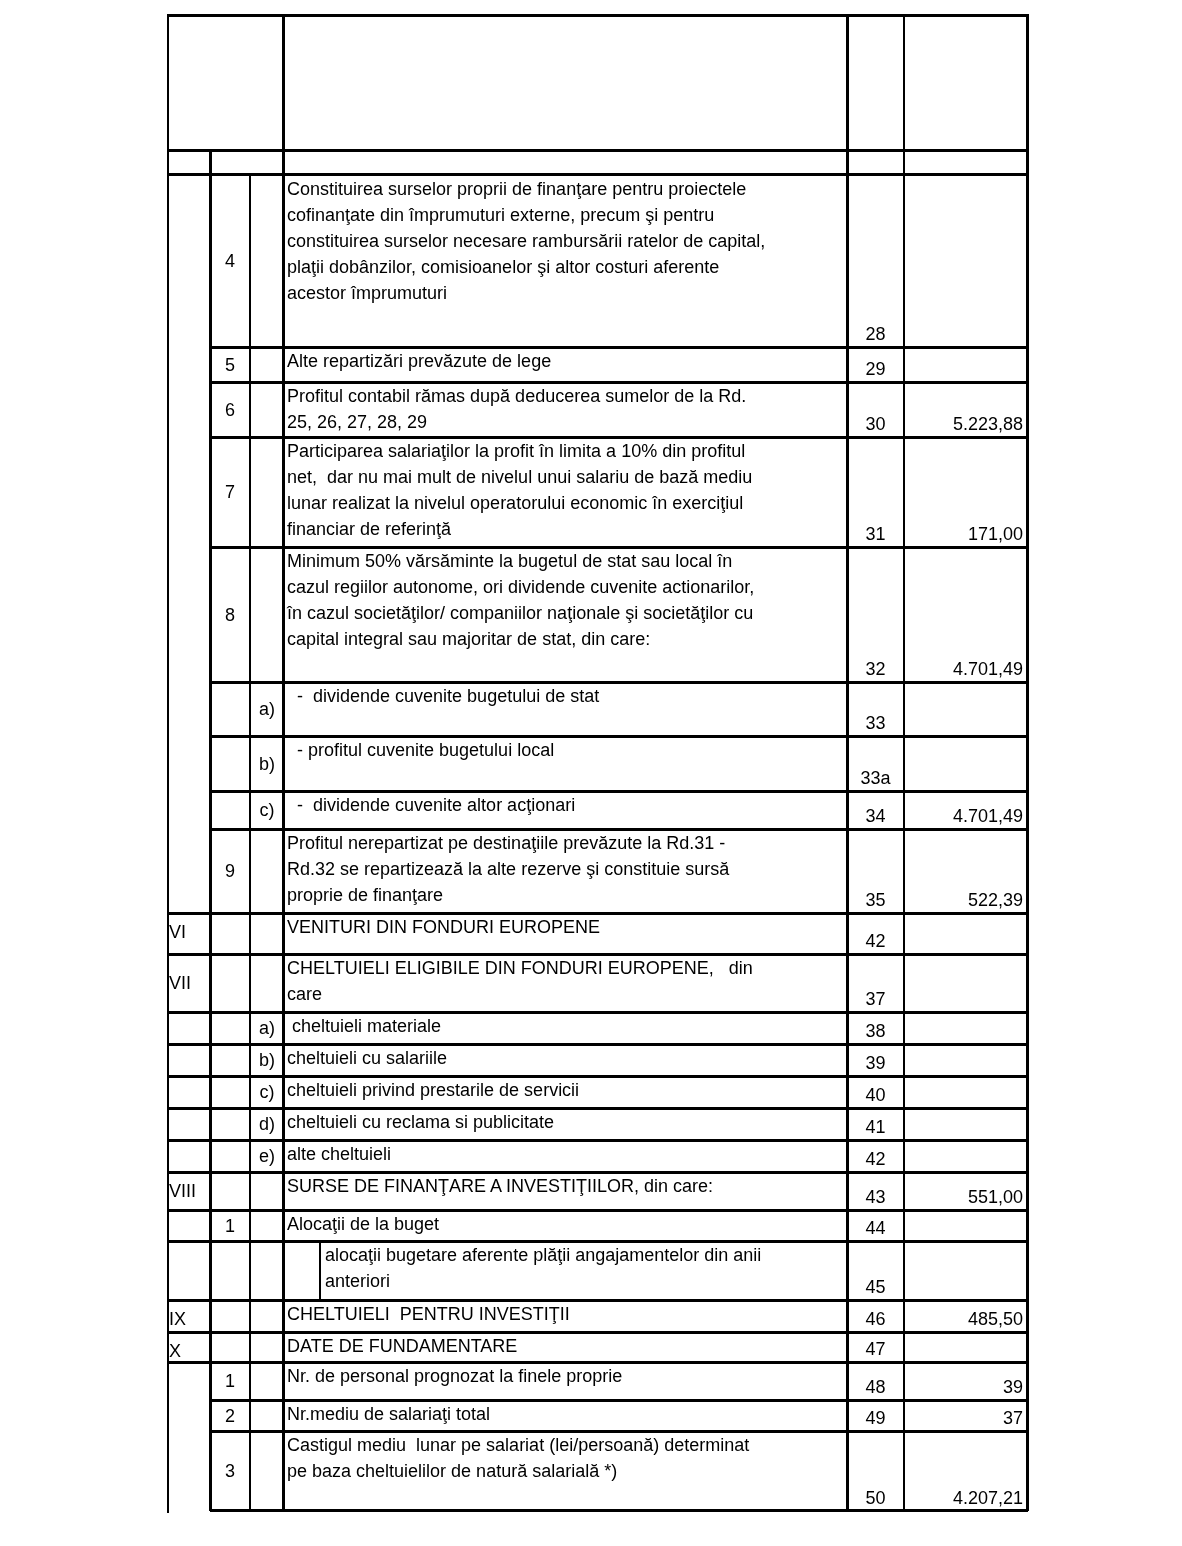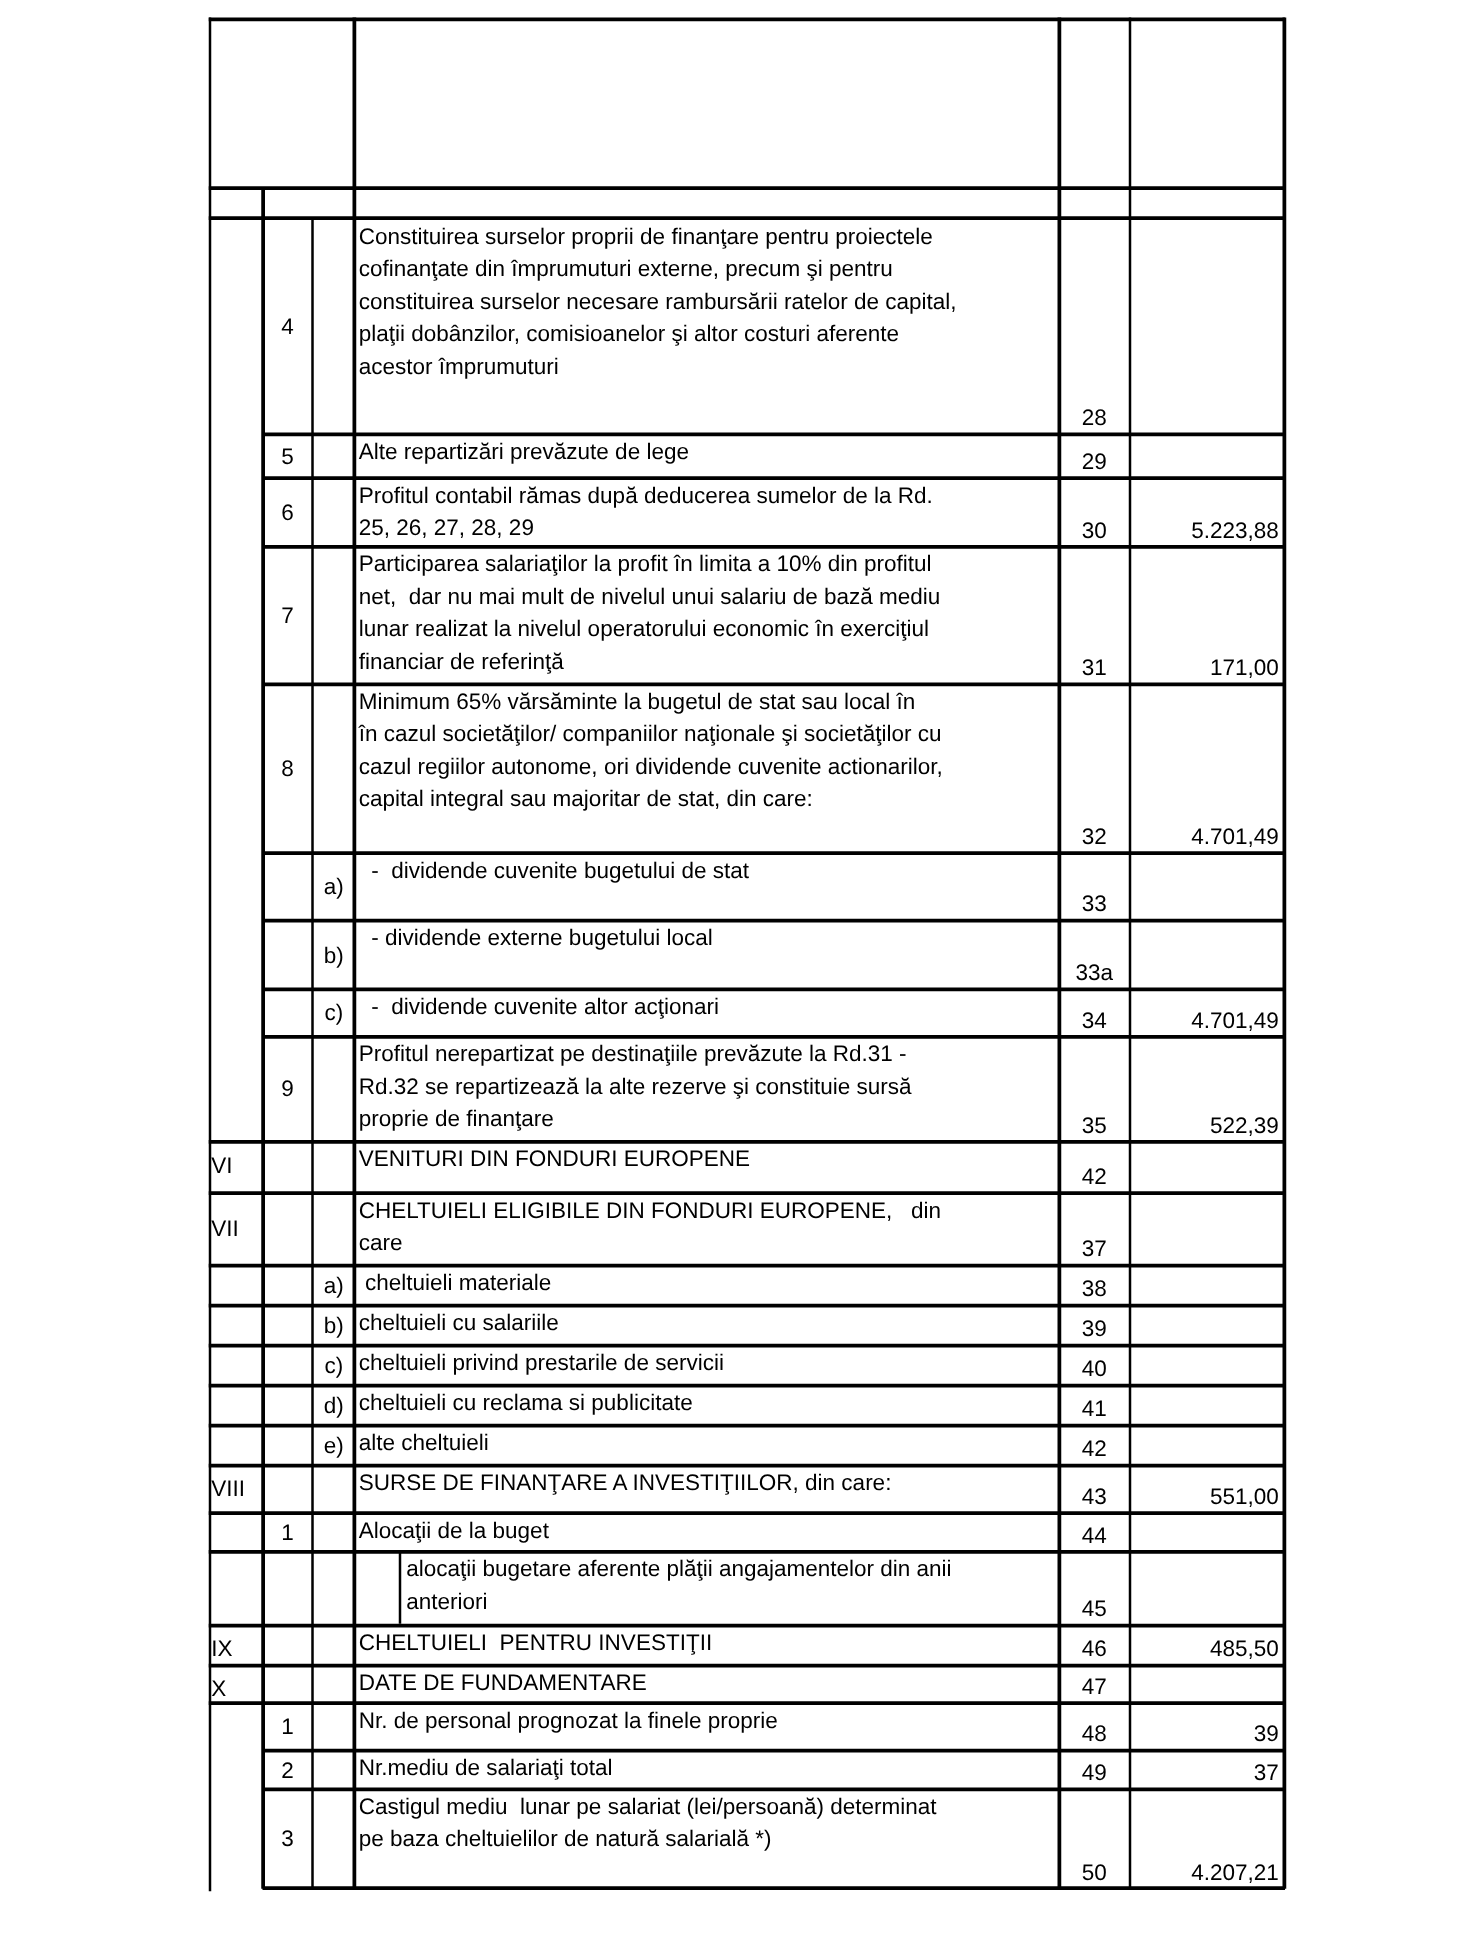--- a/index.html
+++ b/index.html
@@ -72,37 +72,37 @@
           <div class="cell txt" style="left:43px;width:40px;text-align:center;padding-top:42px;">7</div>
           <div class="cell txt" style="left:84px;width:32px;text-align:center;padding-top:42px;"></div>
           <div class="cell txt" style="left:120px;width:556px;padding-top:1px;white-space:pre;"><div>Participarea salariaţilor la profit în limita a 10% din profitul</div><div>net,  dar nu mai mult de nivelul unui salariu de bază mediu</div><div>lunar realizat la nivelul operatorului economic în exerciţiul</div><div>financiar de referinţă</div></div>
           <div class="cell txt" style="left:680px;width:57px;text-align:center;display:flex;align-items:flex-end;justify-content:center;padding-bottom:0px;">31</div>
           <div class="cell txt" style="left:737px;width:122px;display:flex;align-items:flex-end;justify-content:flex-end;padding-right:3px;">171,00</div>
         </div>
         <div class="row" style="top:533px;height:135px;">
           <div class="cell txt" style="left:2px;width:41px;padding-top:54.5px;"></div>
           <div class="cell txt" style="left:43px;width:40px;text-align:center;padding-top:54.5px;">8</div>
           <div class="cell txt" style="left:84px;width:32px;text-align:center;padding-top:54.5px;"></div>
-          <div class="cell txt" style="left:120px;width:556px;padding-top:1px;white-space:pre;"><div>Minimum 65% vărsăminte la bugetul de stat sau local în</div><div>în cazul societăţilor/ companiilor naţionale şi societăţilor cu</div><div>cazul regiilor autonome, ori dividende cuvenite actionarilor,</div><div>capital integral sau majoritar de stat, din care:</div></div>
+          <div class="cell txt" style="left:120px;width:556px;padding-top:1px;white-space:pre;"><div>Minimum 50% vărsăminte la bugetul de stat sau local în</div><div>cazul regiilor autonome, ori dividende cuvenite actionarilor,</div><div>în cazul societăţilor/ companiilor naţionale şi societăţilor cu</div><div>capital integral sau majoritar de stat, din care:</div></div>
           <div class="cell txt" style="left:680px;width:57px;text-align:center;display:flex;align-items:flex-end;justify-content:center;padding-bottom:0px;">32</div>
           <div class="cell txt" style="left:737px;width:122px;display:flex;align-items:flex-end;justify-content:flex-end;padding-right:3px;">4.701,49</div>
         </div>
         <div class="row" style="top:668px;height:54px;">
           <div class="cell txt" style="left:2px;width:41px;padding-top:6px;"></div>
           <div class="cell txt" style="left:43px;width:40px;text-align:center;padding-top:14px;"></div>
           <div class="cell txt" style="left:84px;width:32px;text-align:center;padding-top:14px;">a)</div>
           <div class="cell txt" style="left:120px;width:556px;padding-top:1px;white-space:pre;"><div>  -  dividende cuvenite bugetului de stat</div></div>
           <div class="cell txt" style="left:680px;width:57px;text-align:center;display:flex;align-items:flex-end;justify-content:center;padding-bottom:0px;">33</div>
           <div class="cell txt" style="left:737px;width:122px;display:flex;align-items:flex-end;justify-content:flex-end;padding-right:3px;"></div>
         </div>
         <div class="row" style="top:722px;height:55px;">
           <div class="cell txt" style="left:2px;width:41px;padding-top:6px;"></div>
           <div class="cell txt" style="left:43px;width:40px;text-align:center;padding-top:14.5px;"></div>
           <div class="cell txt" style="left:84px;width:32px;text-align:center;padding-top:14.5px;">b)</div>
-          <div class="cell txt" style="left:120px;width:556px;padding-top:1px;white-space:pre;"><div>  - dividende externe bugetului local</div></div>
+          <div class="cell txt" style="left:120px;width:556px;padding-top:1px;white-space:pre;"><div>  - profitul cuvenite bugetului local</div></div>
           <div class="cell txt" style="left:680px;width:57px;text-align:left;display:flex;align-items:flex-end;justify-content:center;padding-bottom:0px;">33a</div>
           <div class="cell txt" style="left:737px;width:122px;display:flex;align-items:flex-end;justify-content:flex-end;padding-right:3px;"></div>
         </div>
         <div class="row" style="top:777px;height:38px;">
           <div class="cell txt" style="left:2px;width:41px;padding-top:6px;"></div>
           <div class="cell txt" style="left:43px;width:40px;text-align:center;padding-top:6px;"></div>
           <div class="cell txt" style="left:84px;width:32px;text-align:center;padding-top:6px;">c)</div>
           <div class="cell txt" style="left:120px;width:556px;padding-top:1px;white-space:pre;"><div>  -  dividende cuvenite altor acţionari</div></div>
           <div class="cell txt" style="left:680px;width:57px;text-align:center;display:flex;align-items:flex-end;justify-content:center;padding-bottom:0px;">34</div>
           <div class="cell txt" style="left:737px;width:122px;display:flex;align-items:flex-end;justify-content:flex-end;padding-right:3px;">4.701,49</div>

